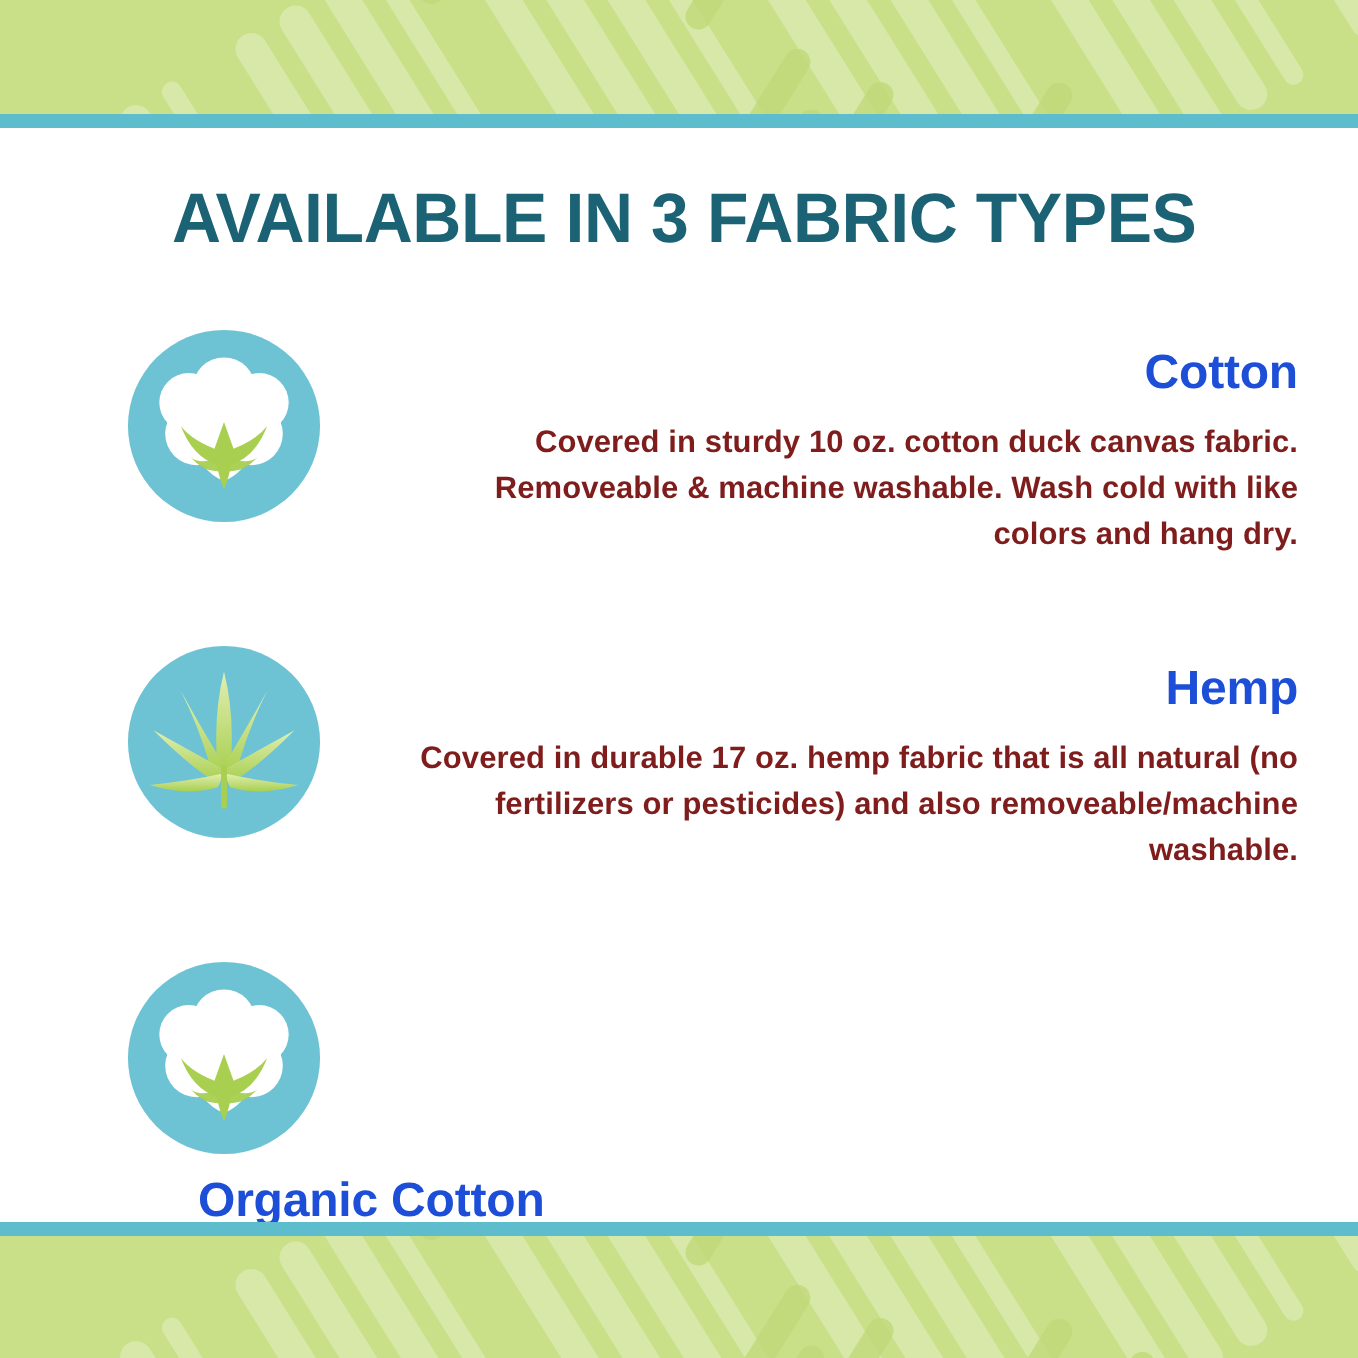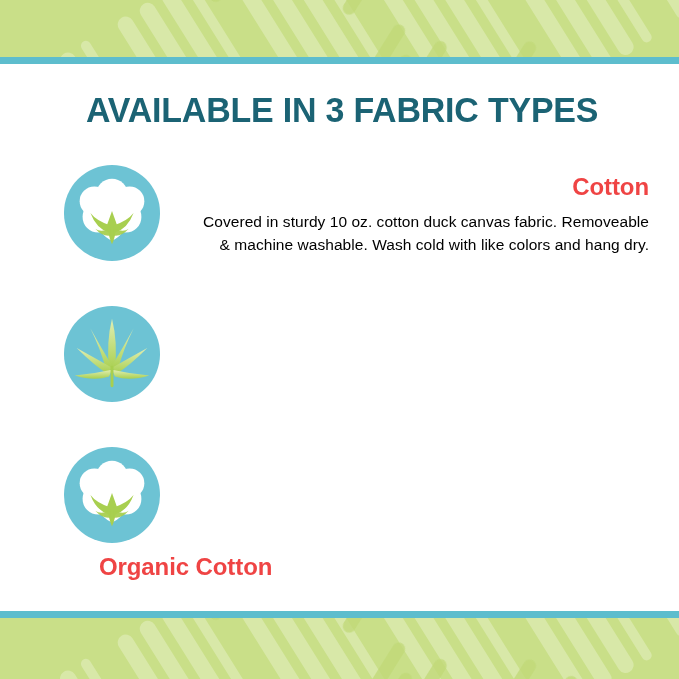--- a/index.html
+++ b/index.html
@@ -99,30 +99,30 @@
   .row-text {
     flex: 1 1 auto;
     padding-left: 36px;
     padding-top: 9px;
     padding-right: 30px;
   }
   .row-title {
     font-size: 24px;
     line-height: 27px;
     font-weight: 700;
-    color: #ef4444;
+    color: #1d4ed8;
     margin: 0 0 10px 0;
     letter-spacing: -0.1px;
   }
   .row-desc {
     font-size: 15.5px;
     line-height: 23px;
-    color: #000000;
+    color: #7f1d1d;
     margin: 0;
-    font-weight: 400;
+    font-weight: 700;
     letter-spacing: 0.05px;
   }
 </style>
 </head>
 <body>
 
 <div class="page">
 
   <div class="band band-top">
     <svg class="band-pattern" viewBox="0 0 860 200" preserveAspectRatio="none">
@@ -252,20 +252,24 @@
             <path d="M50 62 Q62 42 72 24 Q62 44 56 66 Z"></path>
 
             <path d="M50 64 Q32 54 14 44 Q32 62 45 70 Z"></path>
             <path d="M50 64 Q68 54 86 44 Q68 62 55 70 Z"></path>
 
             <path d="M50 66 Q32 70 12 72 Q32 78 47 73 Z"></path>
             <path d="M50 66 Q68 70 88 72 Q68 78 53 73 Z"></path>
           </g>
           <rect x="48.5" y="62" width="3" height="22" rx="1.5" fill="#a8cf4f"></rect>
         </svg>
+      </div>
+      <div class="row-text">
+        <div class="row-title">Hemp</div>
+        <div class="row-desc">Covered in durable 17 oz. hemp fabric that is all natural (no fertilizers or pesticides) and also removeable/machine washable.</div>
       </div>
     </div>
 
     <div class="row">
       <div class="icon-wrap">
         <svg viewBox="0 0 100 100">
           <circle cx="50" cy="50" r="49" fill="#6dc3d4"></circle>
           <g>
             <circle cx="32" cy="38" r="15" fill="#ffffff"></circle>
             <circle cx="50" cy="31" r="16" fill="#ffffff"></circle>

